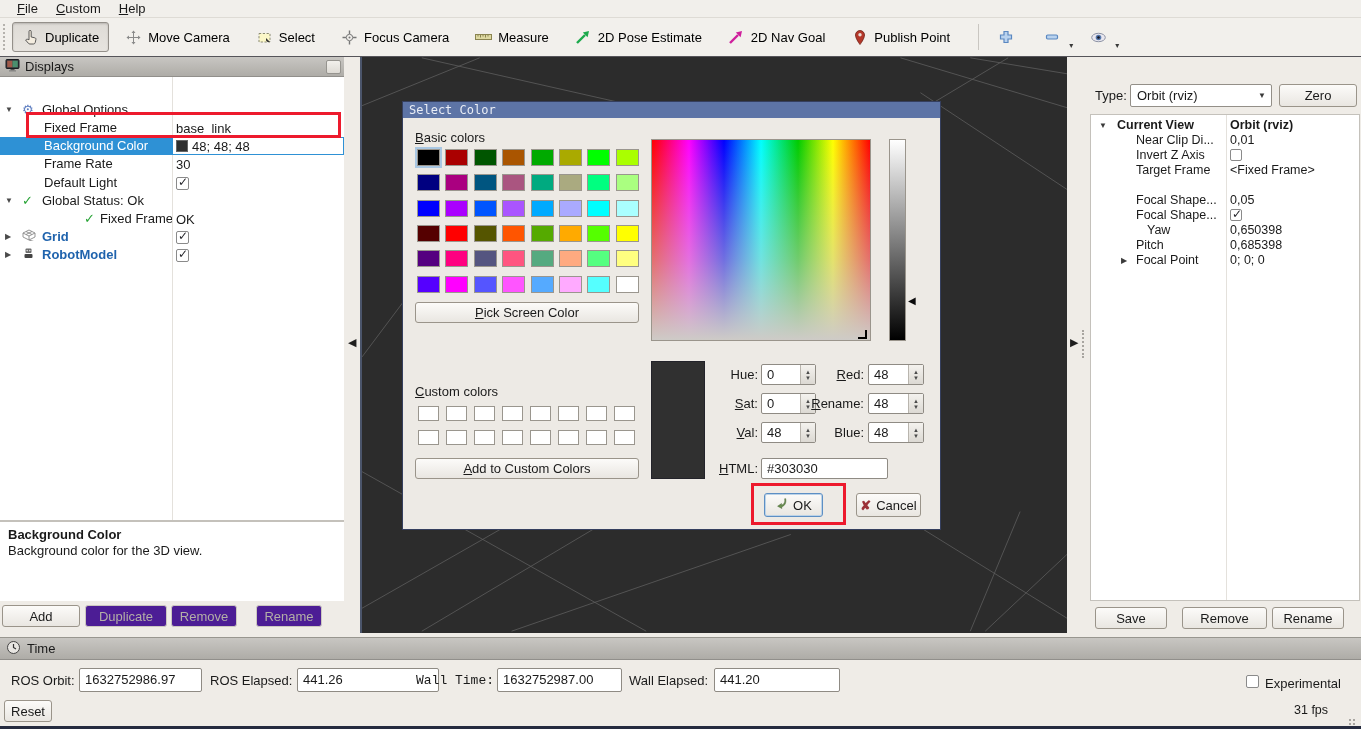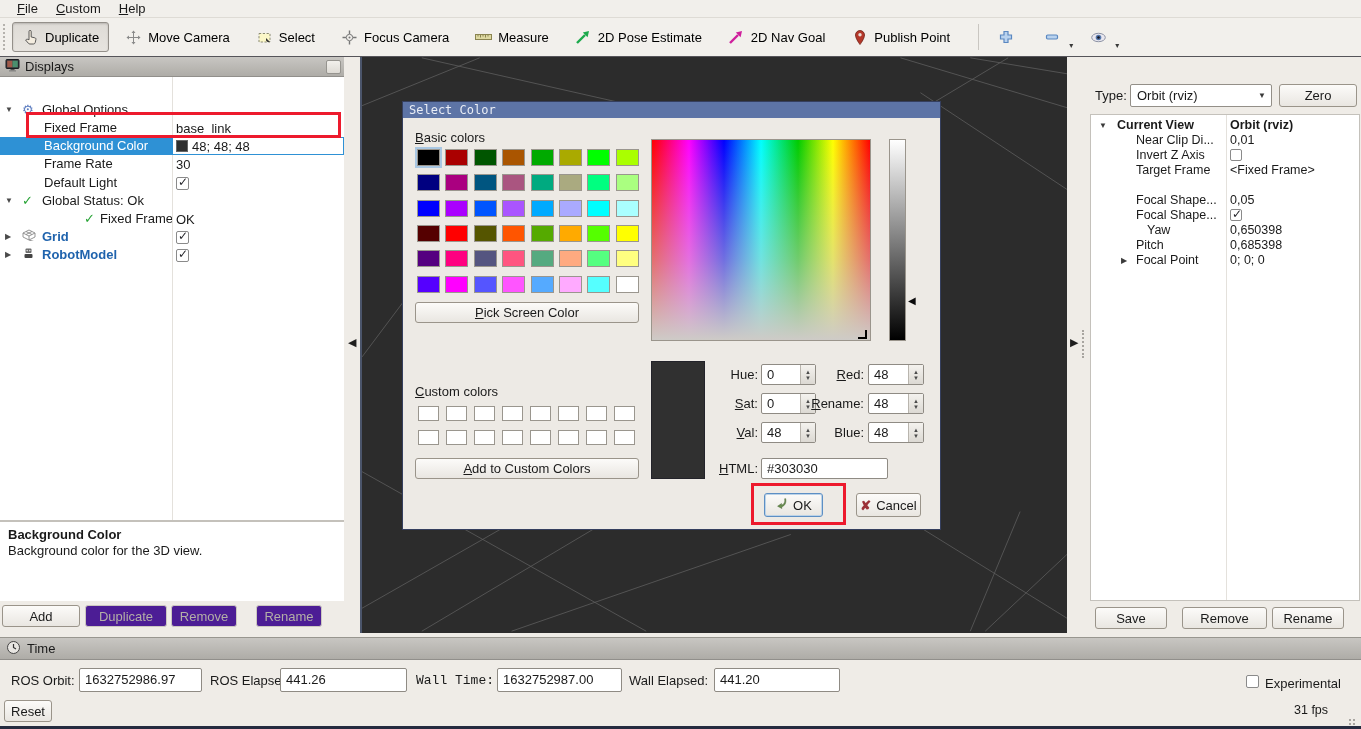--- a/index.html
+++ b/index.html
@@ -612,21 +612,21 @@
       <span class="icon"><svg width="15" height="15" viewBox="0 0 15 15">
             <circle cx="7.5" cy="7.5" r="6" fill="#e8e6e2" stroke="#444"></circle>
             <path d="M7.5 4 v3.5 l2.5 1.5" stroke="#333" fill="none" stroke-width="1.2"></path>
           </svg></span>
       <span>Time</span>
     </div>
     <div id="time-fields">
         <span class="tfield-label" style="left: 11px;">ROS Orbit:</span>
         <div class="tfield-input" style="left: 79px; width: 123px;">1632752986.97</div>
         <span class="tfield-label" style="left: 210px;">ROS Elapsed:</span>
-        <div class="tfield-input" style="left: 280px; width: 127px;">441.26</div>
+        <div class="tfield-input" style="left: 297px; width: 142px;">441.26</div>
         <span class="tfield-label" style="left: 416px; font-family: Liberation Mono, monospace;">Wall Time:</span>
         <div class="tfield-input" style="left: 497px; width: 125px;">1632752987.00</div>
         <span class="tfield-label" style="left: 629px;">Wall Elapsed:</span>
         <div class="tfield-input" style="left: 714px; width: 126px;">441.20</div>
       </div>
     <button class="btn" id="reset-btn">
         <span>Reset</span>
       </button>
     <span class="cb" id="experimental"></span>
     <span id="experimental-label">Experimental</span>

